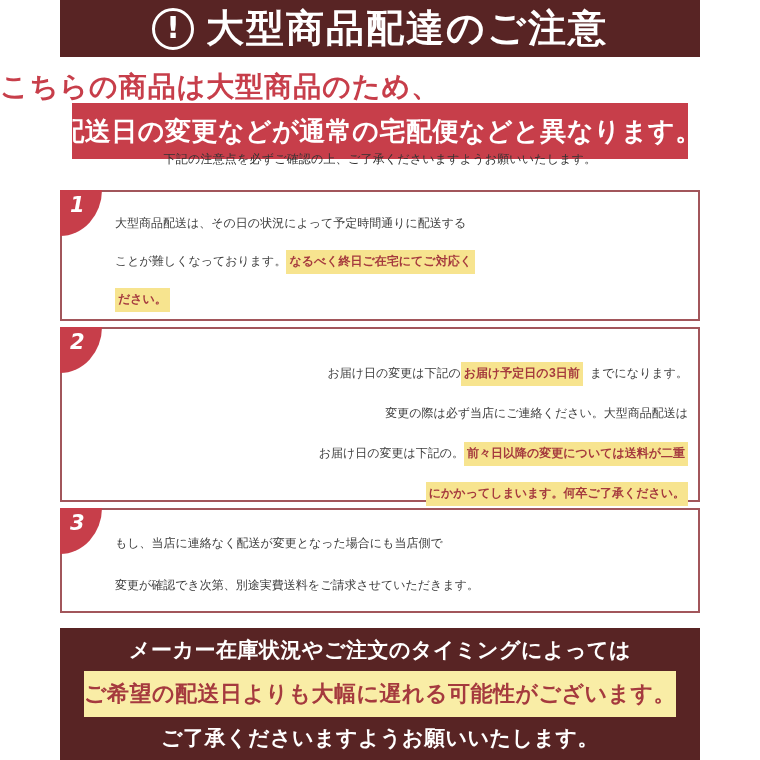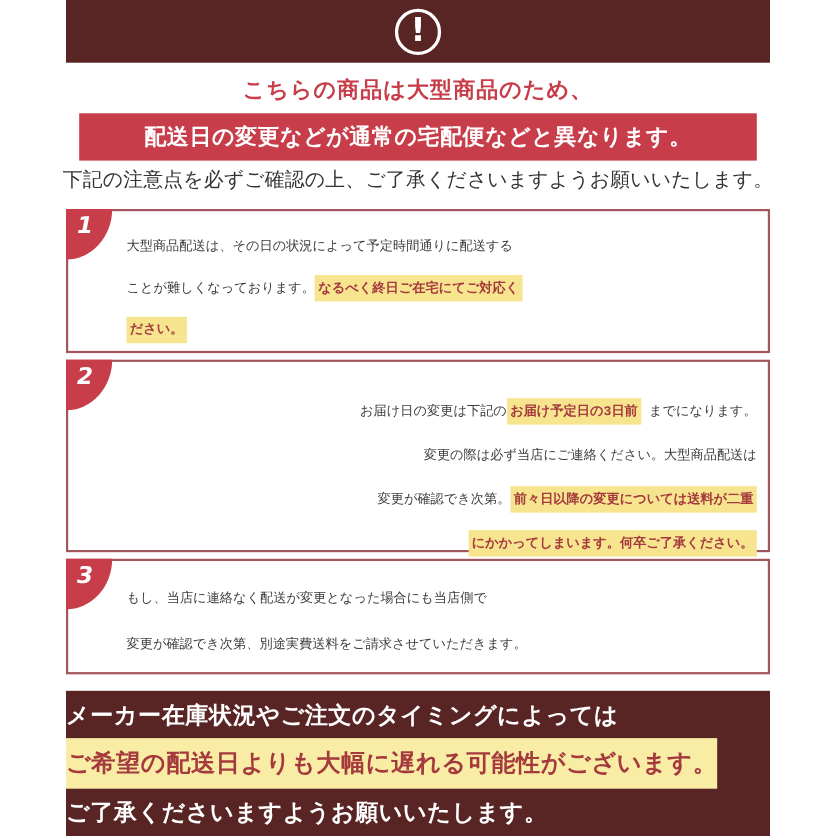--- a/index.html
+++ b/index.html
@@ -15,31 +15,31 @@
     display:flex; align-items:center; justify-content:center; gap:12px;
   }
   .alert-icon {
     width:42px; height:42px; border:3px solid #fff; border-radius:50%;
     display:flex; align-items:center; justify-content:center; flex:0 0 auto;
   }
   .alert-icon .excl { font-size:30px; font-weight:bold; line-height:1; margin-top:-2px; }
   .title { margin:0; font-size:38px; font-weight:bold; letter-spacing:2px; white-space:nowrap; }
   
   .subheadline {
-    position:absolute; left:0; top:68px; width:100%; margin:0; text-align:center;
-    color:var(--crimson,#c73e4a); font-size:20px; font-weight:bold; letter-spacing:1px;
+    position:absolute; left:0; top:68px; width:100%; margin:0; 
+    color:var(--crimson,#c73e4a); font-size:28px; font-weight:bold; letter-spacing:1px;
   }
   .red-banner {
-    position:absolute; left:72px; top:103px; width:616px; height:43px;
-    background:var(--crimson,#c73e4a); color:#fff; font-size:20px; font-weight:bold;
+    position:absolute; left:72px; top:103px; width:616px; height:56px;
+    background:var(--crimson,#c73e4a); color:#fff; font-size:26px; font-weight:bold;
     display:flex; align-items:center; justify-content:center; white-space:nowrap; letter-spacing:0.5px;
   }
   .intro {
     position:absolute; left:0; top:151px; width:100%; margin:0; text-align:center;
-    color:#333; font-size:18px; letter-spacing:0.2px;
+    color:#333; font-size:12px; letter-spacing:0.2px;
   }
   
   .notice-box {
     position:absolute; left:60px; width:640px; background:#fff;
     border:2px solid var(--box-border,#a2565b);
   }
   .b1 { top:190px; height:131px; }
   .b2 { top:327px; height:175px; }
   .b3 { top:508px; height:105px; }
   .badge {
@@ -55,37 +55,38 @@
   .b3 .box-content { }
   .b3 .line { line-height:42px; }
   .hl {
     background:var(--hl-bg,#f7e48f); color:var(--hl-text,#a53a3e);
     font-weight:bold; padding:5px 3px;
   }
   
   .footer {
     position:absolute; left:60px; top:628px; width:640px; height:132px;
     background:var(--maroon,#582424);
-    display:flex; flex-direction:column; align-items:flex-start; justify-content:center; gap:7px;
+    display:flex; flex-direction:column; align-items:center; justify-content:center; gap:7px;
   }
   .f-line { margin:0; color:#fff; font-size:21px; font-weight:bold; letter-spacing:0.5px; white-space:nowrap; }
   .f-highlight {
     margin:0; background:var(--footer-hl-bg,#f9eda6); color:var(--hl-text,#a53a3e);
     font-size:22px; font-weight:bold; padding:8px 0; white-space:nowrap; letter-spacing:0.5px;
   }
 </style>
 </head>
 <body>
 
 <div class="page">
 
   <header class="header">
     <span class="alert-icon">
       <span class="excl">!</span>
     </span>
+    <h1 class="title">大型商品配達のご注意</h1>
   </header>
 
   <p class="subheadline">こちらの商品は大型商品のため、</p>
 
   <div class="red-banner">
     <span>配送日の変更などが通常の宅配便などと異なります。</span>
   </div>
 
   <p class="intro">下記の注意点を必ずご確認の上、ご了承くださいますようお願いいたします。</p>
 
@@ -96,21 +97,21 @@
         <div class="line"><span>ことが難しくなっております。</span><span class="hl">なるべく終日ご在宅にてご対応く</span></div>
         <div class="line"><span class="hl">ださい。</span></div>
       </div>
   </section>
 
   <section class="notice-box b2">
     <span class="badge">2</span>
     <div class="box-content">
         <div class="line"><span>お届け日の変更は下記の</span><span class="hl">お届け予定日の3日前</span><span> までになります。</span></div>
         <div class="line"><span>変更の際は必ず当店にご連絡ください。大型商品配送は</span></div>
-        <div class="line"><span>変更が確認でき次第。</span><span class="hl">前々日以降の変更については送料が二重</span></div>
+        <div class="line"><span>お届け日の変更は下記の。</span><span class="hl">前々日以降の変更については送料が二重</span></div>
         <div class="line"><span class="hl">にかかってしまいます。何卒ご了承ください。</span></div>
       </div>
   </section>
 
   <section class="notice-box b3">
     <span class="badge">3</span>
     <div class="box-content">
         <div class="line"><span>もし、当店に連絡なく配送が変更となった場合にも当店側で</span></div>
         <div class="line"><span>変更が確認でき次第、別途実費送料をご請求させていただきます。</span></div>
       </div>

